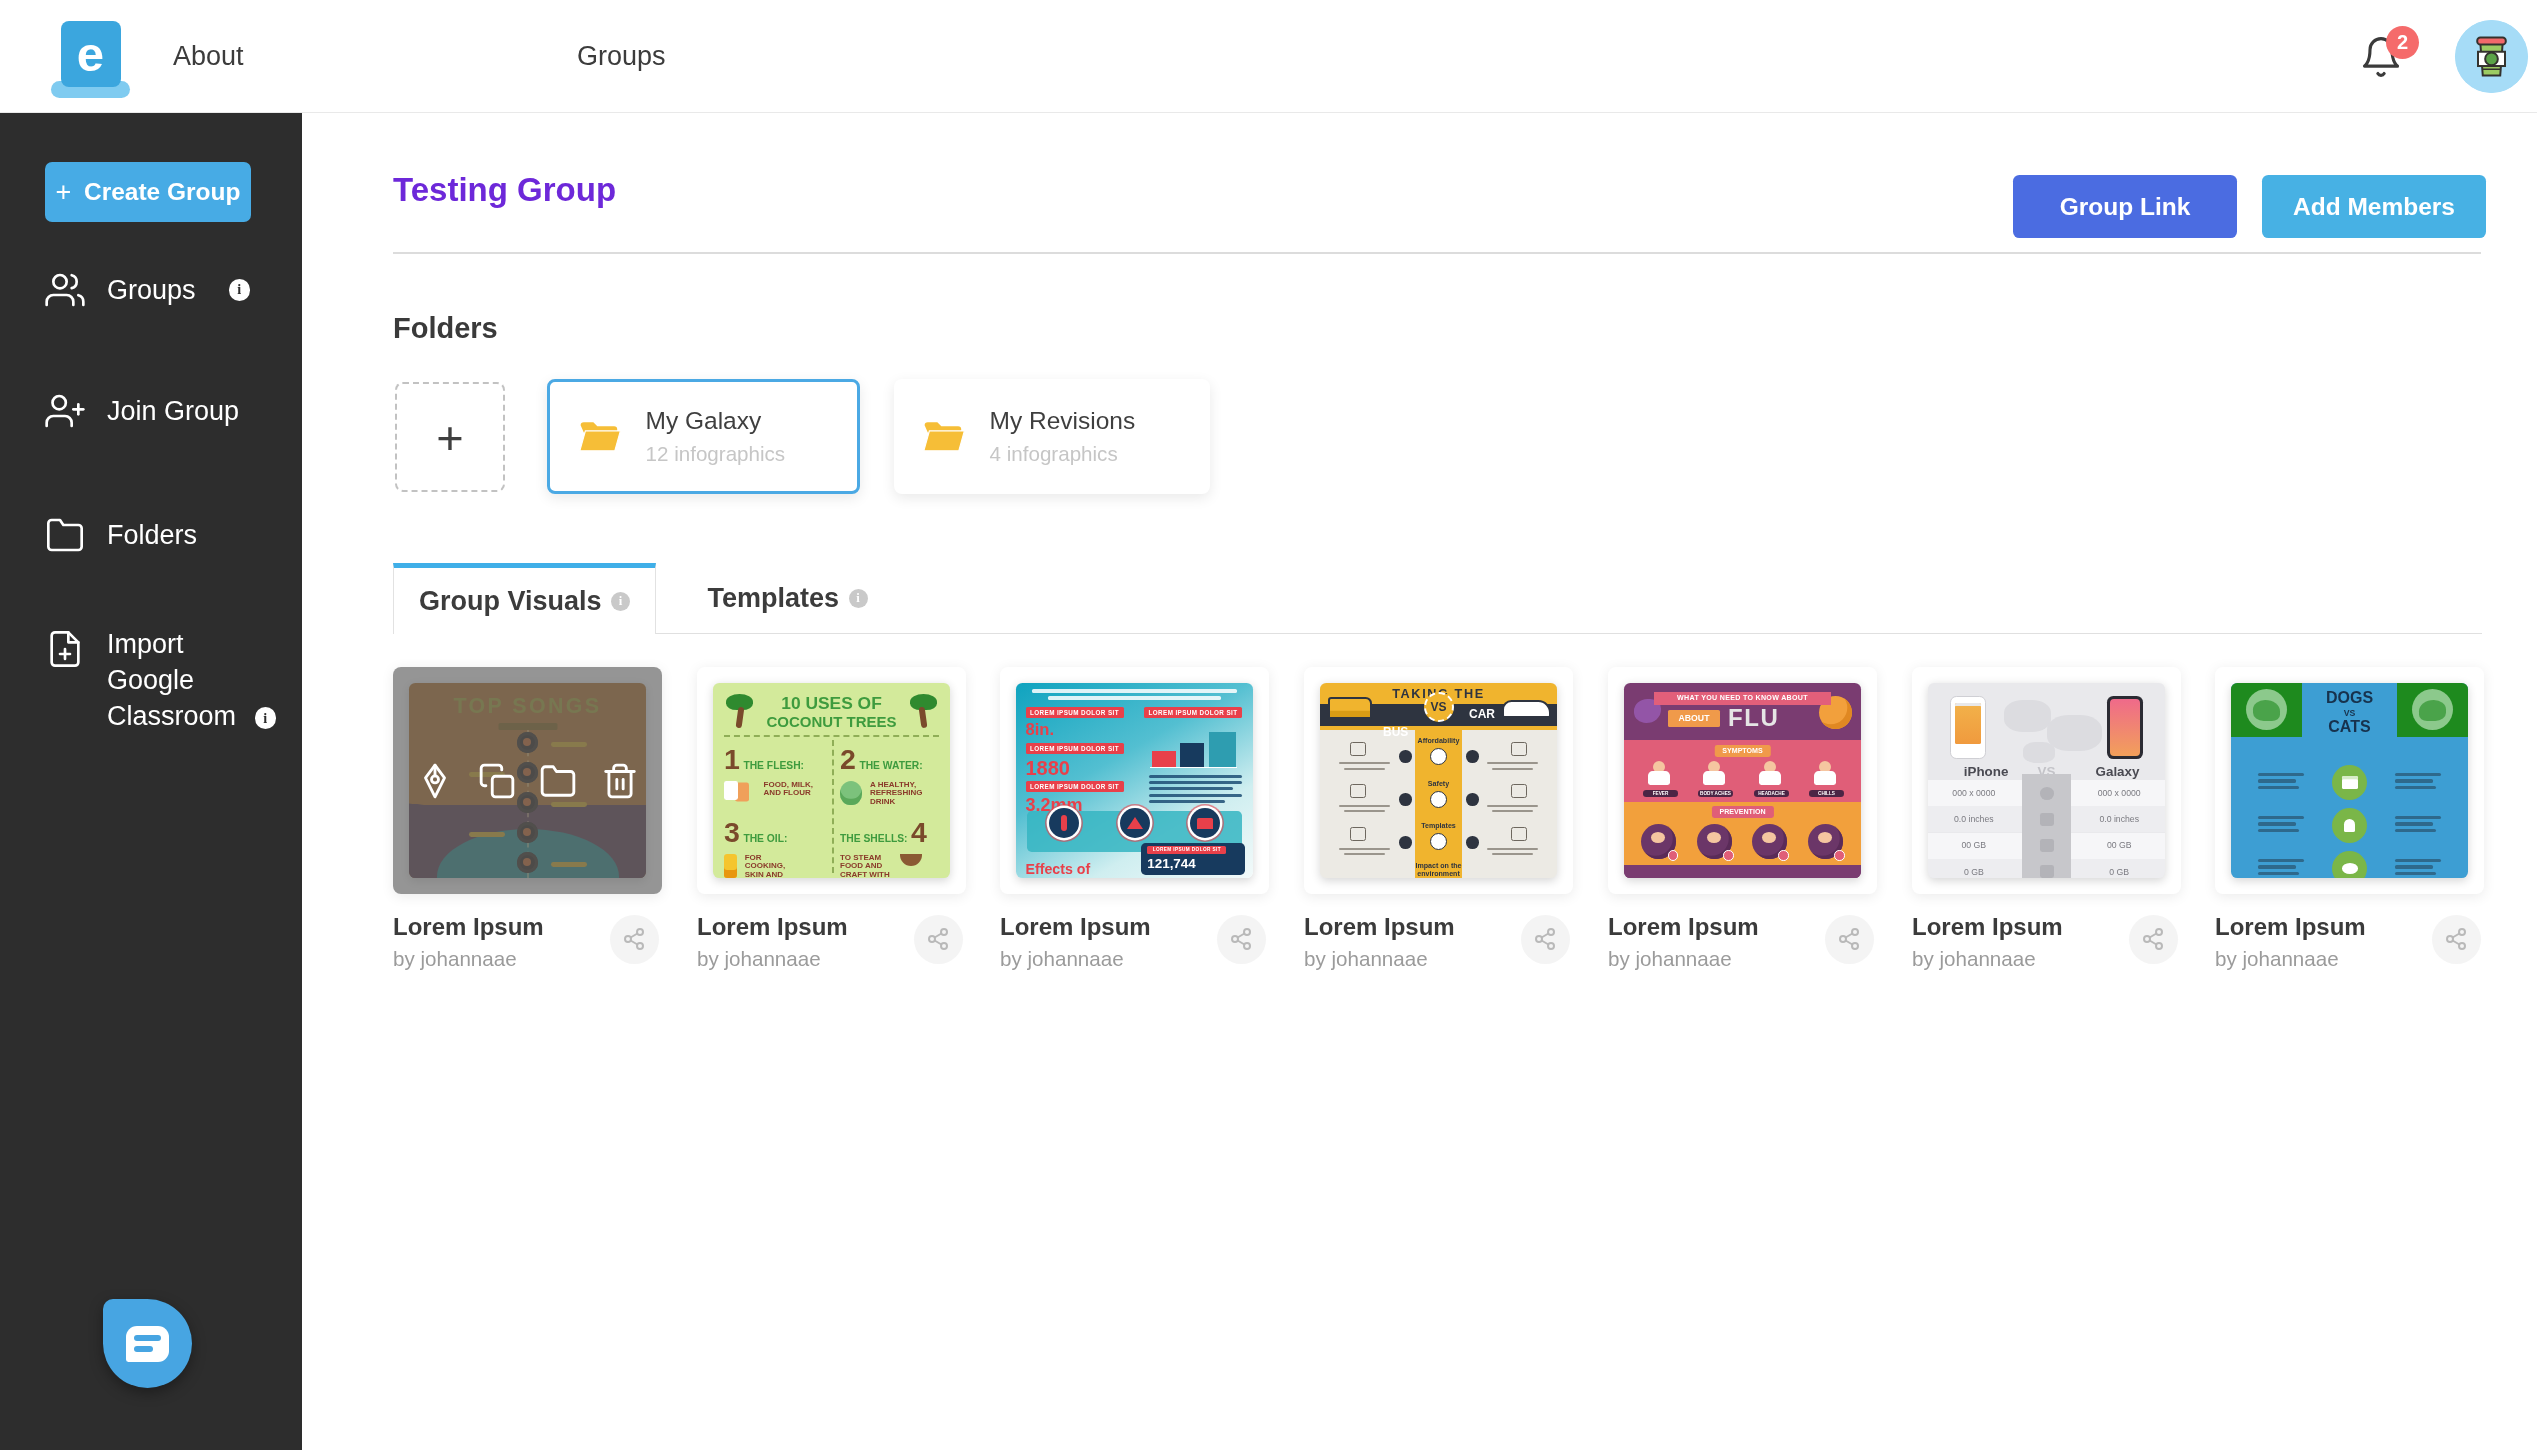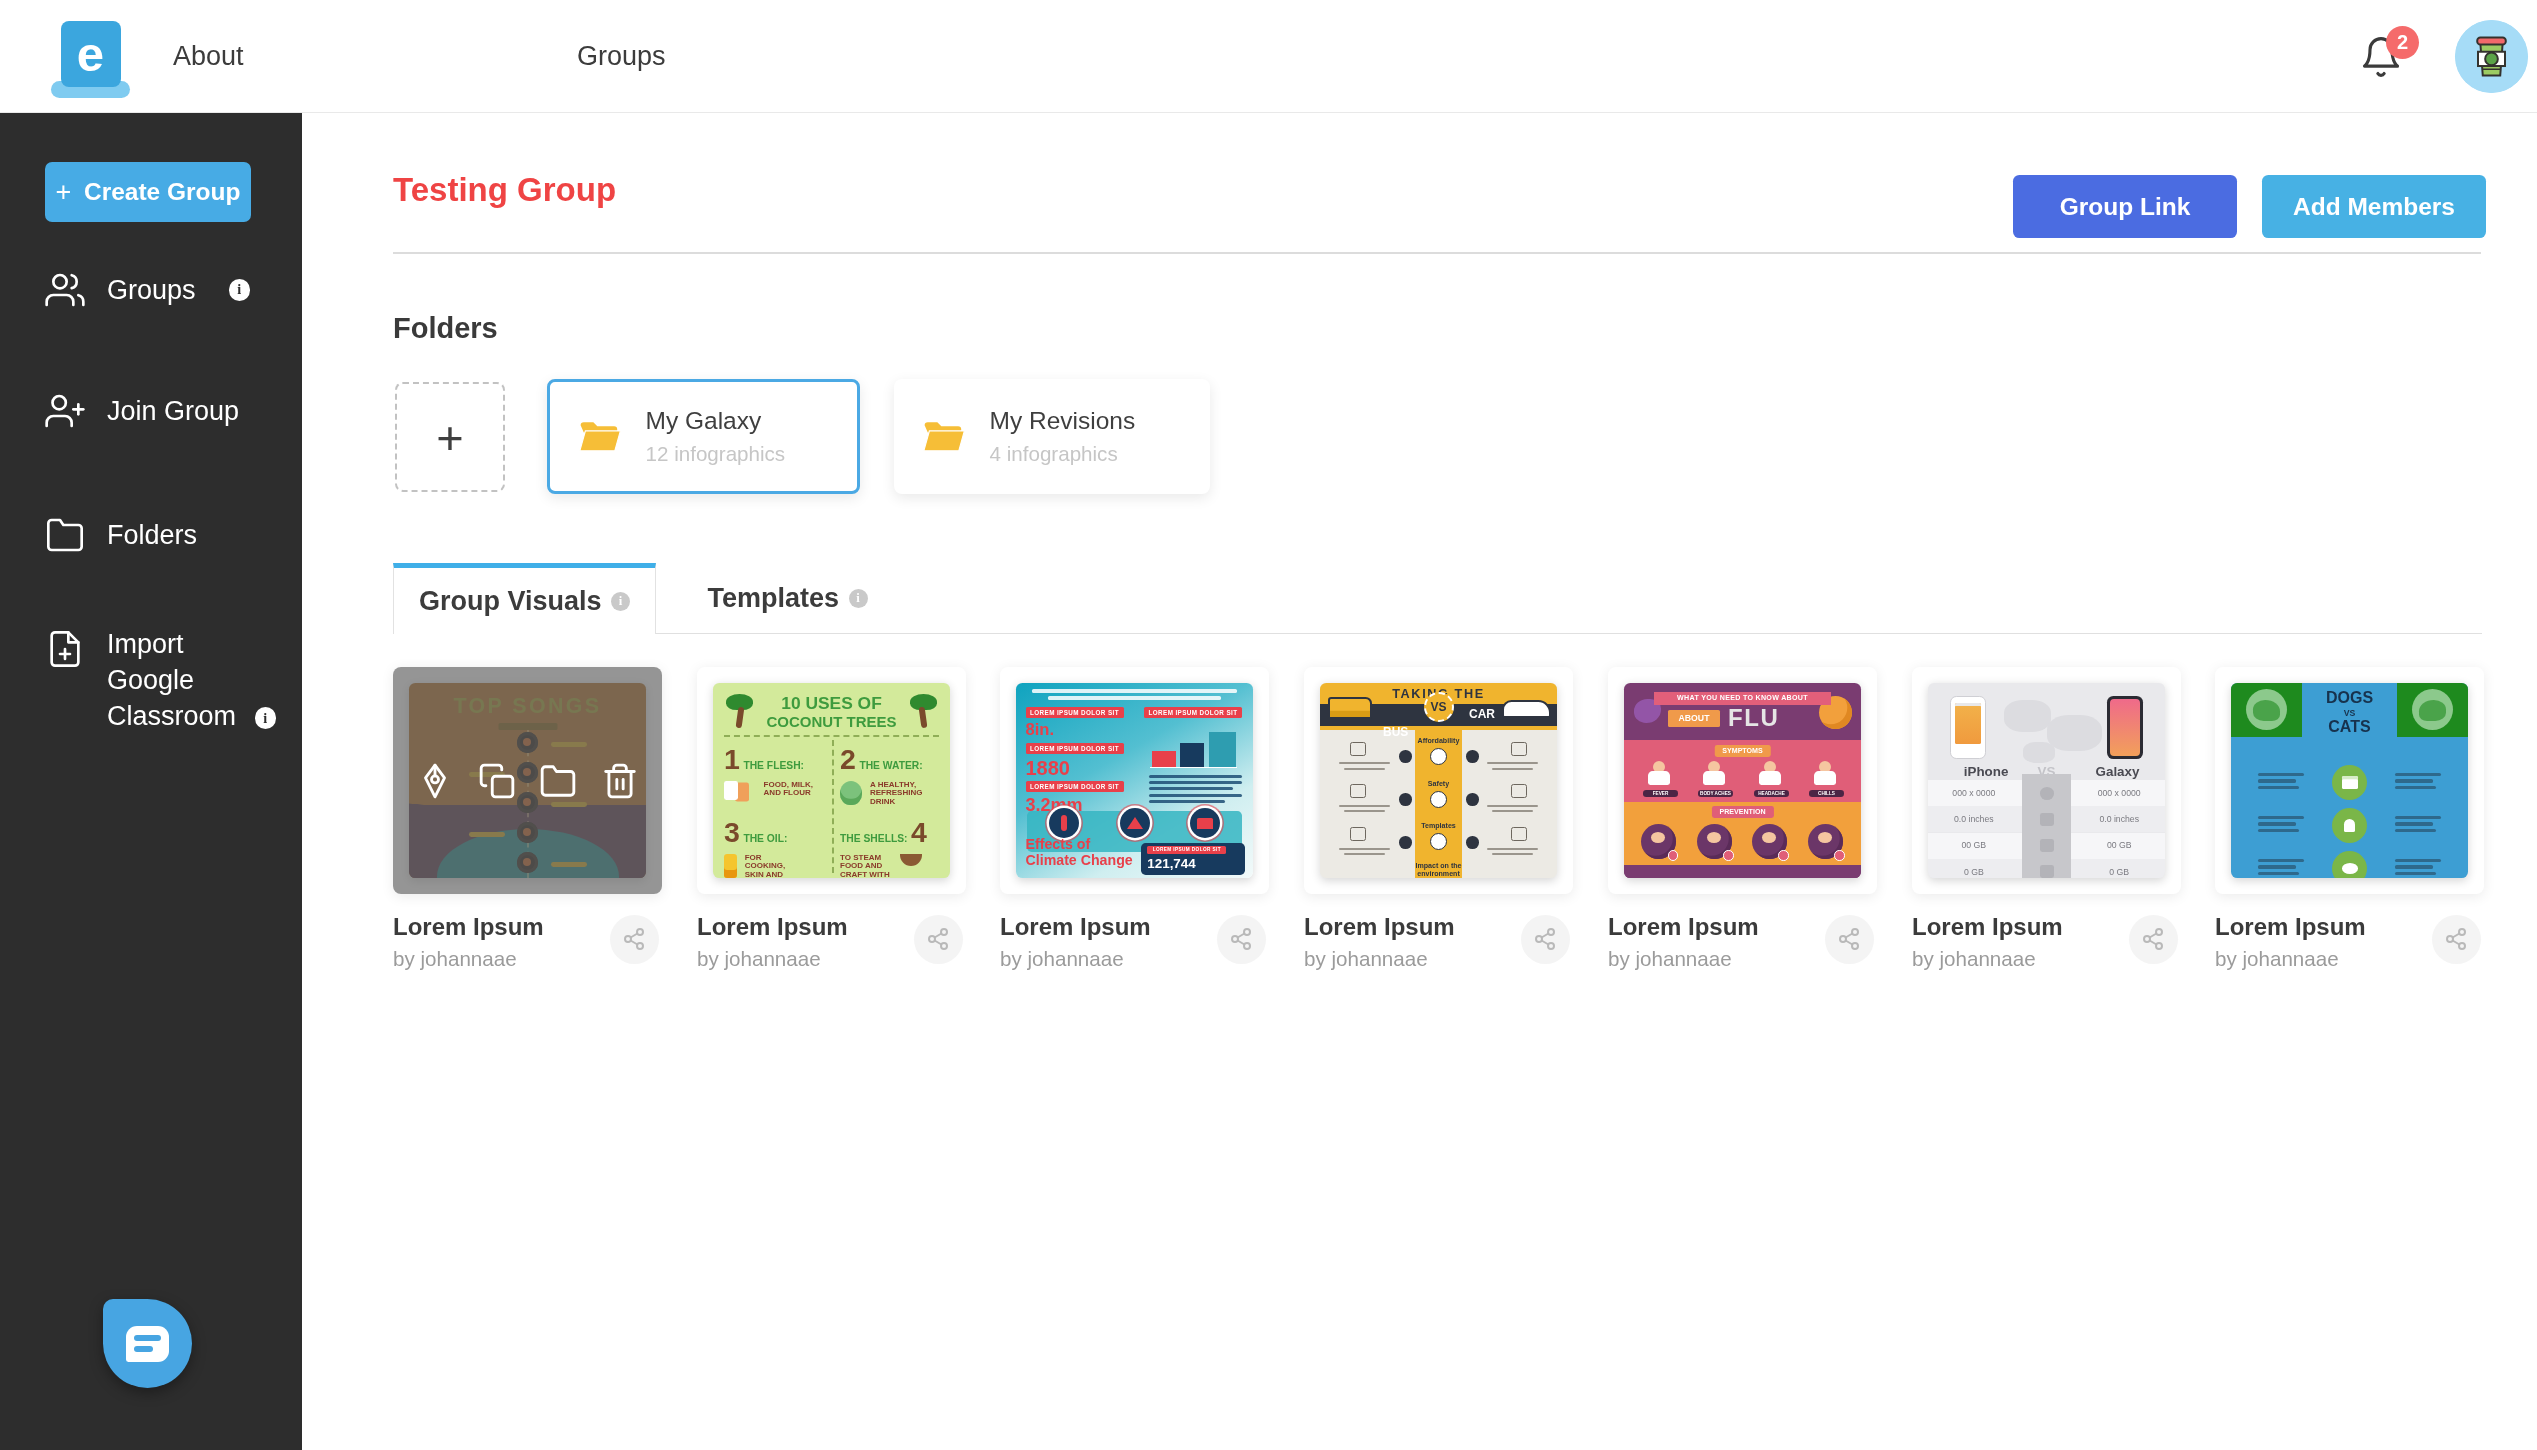--- a/index.html
+++ b/index.html
@@ -30,21 +30,21 @@
   .import-lines { line-height:36px; }
   .info-dot { display:inline-flex; width:21.4px; height:21.4px; border-radius:50%; background:#fff; color:#2d2d2d; font-size:14.2px; font-weight:bold; align-items:center; justify-content:center; vertical-align:middle; margin-left:11px; font-family:"Liberation Serif", serif; }
   .chat-widget { position:absolute; left:103px; bottom:63px; width:89px; height:89px; background:#47a5e2; border-radius:11px 55% 55% 55%; box-shadow:0 4.7px 14.2px rgba(0,0,0,.35); display:flex; align-items:center; justify-content:center; cursor:pointer; }
   .chat-bubble { position:relative; width:43px; height:36px; background:#fff; border-radius:11px 11px 11px 2.4px; }
   .chat-bubble::before, .chat-bubble::after { content:""; position:absolute; left:8px; height:6.3px; border-radius:3.2px; background:#47a5e2; }
   .chat-bubble::before { top:9.5px; width:27px; }
   .chat-bubble::after { top:20.6px; width:19px; }
 
   
   .main { position:absolute; left:302px; top:113px; width:2235px; height:1338px; background:#fff; }
-  .page-title { position:absolute; left:91px; top:58px; font-size:33px; font-weight:bold; color:#ef4444; }
+  .page-title { position:absolute; left:91px; top:58px; font-size:33px; font-weight:bold; color:#6d28d9; }
   .btn { position:absolute; top:62px; width:224px; height:63px; border:none; border-radius:6.3px; color:#fff; font-size:24.5px; font-weight:bold; font-family:"Liberation Sans",sans-serif; cursor:pointer; }
   .btn-grouplink { left:1711px; background:#4b6ce1; }
   .btn-addmembers { left:1960px; background:#47b1e4; }
   .divider { position:absolute; left:91px; top:139px; width:2088px; height:1.6px; background:#dcdcdc; }
 
   .folders-heading { position:absolute; left:91px; top:199px; font-size:29px; font-weight:bold; color:#3a3a3a; }
   .add-tile { position:absolute; left:93px; top:269px; width:110px; height:110px; border:2.4px dashed #c2c2c2; border-radius:8px; display:flex; align-items:center; justify-content:center; font-size:47px; font-weight:200; color:#3f3f3f; cursor:pointer; background:#fff; }
   .folder-card { position:absolute; top:266px; height:115px; background:#fff; border-radius:8px; box-shadow:0 4px 14.2px rgba(0,0,0,.09); display:flex; align-items:center; padding:0 28.5px; gap:24px; cursor:pointer; }
   .fc-1 { left:245px; width:313px; border:3.2px solid #4ba9e4; }
   .fc-2 { left:592px; width:316px; }
@@ -455,21 +455,21 @@
           <div class="abs t3-band"></div>
           <div class="abs t3-circle" style="left:33px; top:125px;">
               <div style="width:6.3px;height:16px;background:#e8404a;border-radius:3.2px;"></div>
             </div>
           <div class="abs t3-circle" style="left:104px; top:125px;">
               <div style="width:0;height:0;border-left:8.7px solid transparent;border-right:8.7px solid transparent;border-bottom:12.7px solid #e8404a;"></div>
             </div>
           <div class="abs t3-circle" style="left:174px; top:125px;">
               <div style="width:16px;height:11px;background:#e8404a;border-radius:1.6px 1.6px 0 0;"></div>
             </div>
-          <div class="abs t3-footer" style="left:9.5px; top:153px; width:119px;">
+          <div class="abs t3-footer" style="left:9.5px; top:178px; width:119px;">
             <span>Effects of</span><br>
             <span>Climate Change</span>
           </div>
           <div class="abs t3-bigbox" style="left:125px; top:160px; width:104px; height:32px; padding:3.2px 6.3px;">
             <div class="t3-chip" style="width:79px; height:8px; font-size:4.7px; line-height:8px;">LOREM IPSUM DOLOR SIT</div>
             <div style="font-weight:800; font-size:13.4px; margin-top:1.6px;">121,744</div>
           </div>
         </div>
       </div>
       <div class="meta">

